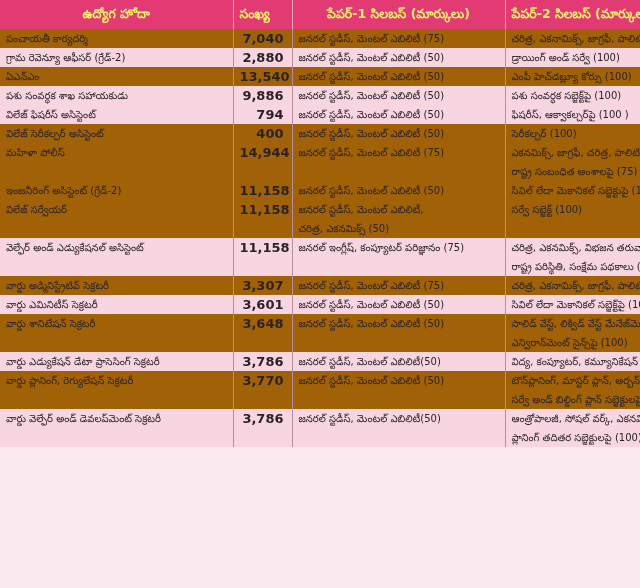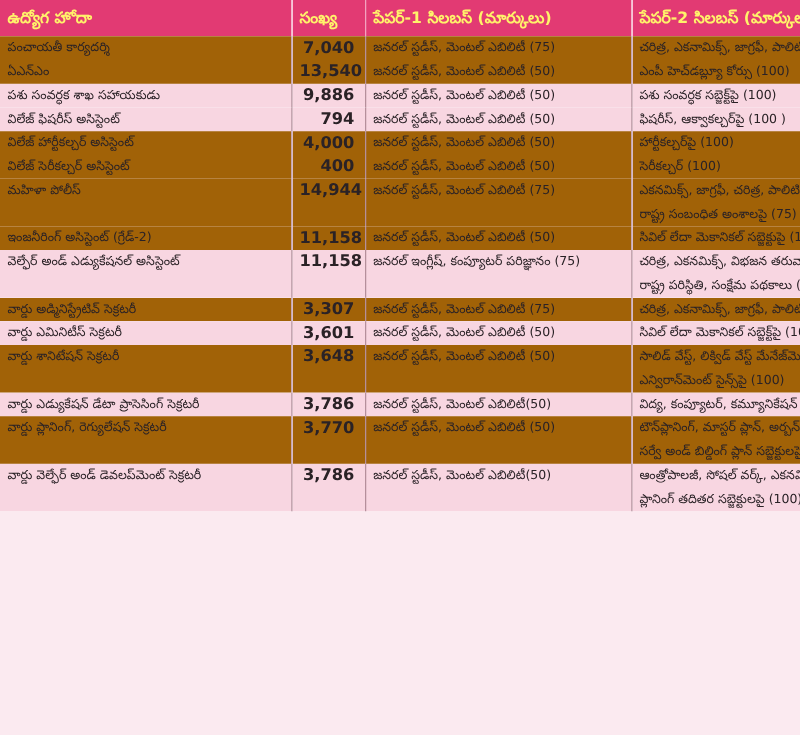--- a/index.html
+++ b/index.html
@@ -18,21 +18,21 @@
   col.c4 { width: 135px; }
   thead tr { height: 29px; }
   th {
     background: #e23a73;
     color: #fff36a;
     font-weight: bold;
     font-size: 12.5px;
     padding: 0 6px;
     border-right: 1px solid #f3a2bf;
     white-space: nowrap; overflow: hidden;
-    text-align: left;
+    text-align: center;
   }
   th.num { text-align: left; padding-right: 8px; }
   th.center { }
   td {
     font-size: 10px;
     line-height: 19px;
     padding: 0 6px;
     vertical-align: top;
     border-right: 1px solid #b58f9b;
     overflow: hidden;
@@ -66,20 +66,30 @@
       <tr class="odd">
         <td>పంచాయతీ కార్యదర్శి</td>
         <td class="num">7,040</td>
         <td>
           <span class="line">జనరల్ స్టడీస్, మెంటల్ ఎబిలిటీ (75)</span>
         </td>
         <td>
           <span class="line">చరిత్ర, ఎకనామిక్స్, జాగ్రఫీ, పాలిటిక్స్ (75)</span>
         </td>
       </tr>
+      <tr class="even">
+        <td>గ్రామ రెవెన్యూ ఆఫీసర్ (గ్రేడ్-2)</td>
+        <td class="num">2,880</td>
+        <td>
+          <span class="line">జనరల్ స్టడీస్, మెంటల్ ఎబిలిటీ (50)</span>
+        </td>
+        <td>
+          <span class="line">డ్రాయింగ్ అండ్ సర్వే (100)</span>
+        </td>
+      </tr>
       <tr class="odd">
         <td>ఏఎన్ఎం</td>
         <td class="num">13,540</td>
         <td>
           <span class="line">జనరల్ స్టడీస్, మెంటల్ ఎబిలిటీ (50)</span>
         </td>
         <td>
           <span class="line">ఎంపీ హెచ్‌డబ్ల్యూ కోర్సు (100)</span>
         </td>
       </tr>
@@ -97,30 +107,20 @@
         <td>విలేజ్ ఫిషరీస్ అసిస్టెంట్</td>
         <td class="num">794</td>
         <td>
           <span class="line">జనరల్ స్టడీస్, మెంటల్ ఎబిలిటీ (50)</span>
         </td>
         <td>
           <span class="line">ఫిషరీస్, ఆక్వాకల్చర్‌పై (100 )</span>
         </td>
       </tr>
       <tr class="odd">
-        <td>విలేజ్ హార్టీకల్చర్ అసిస్టెంట్</td>
-        <td class="num">4,000</td>
-        <td>
-          <span class="line">జనరల్ స్టడీస్, మెంటల్ ఎబిలిటీ (50)</span>
-        </td>
-        <td>
-          <span class="line">హార్టీకల్చర్‌పై (100)</span>
-        </td>
-      </tr>
-      <tr class="odd">
         <td>విలేజ్ సెరీకల్చర్ అసిస్టెంట్</td>
         <td class="num">400</td>
         <td>
           <span class="line">జనరల్ స్టడీస్, మెంటల్ ఎబిలిటీ (50)</span>
         </td>
         <td>
           <span class="line">సెరీకల్చర్ (100)</span>
         </td>
       </tr>
       <tr class="odd">
@@ -135,20 +135,31 @@
         </td>
       </tr>
       <tr class="odd">
         <td>ఇంజనీరింగ్ అసిస్టెంట్ (గ్రేడ్-2)</td>
         <td class="num">11,158</td>
         <td>
           <span class="line">జనరల్ స్టడీస్, మెంటల్ ఎబిలిటీ (50)</span>
         </td>
         <td>
           <span class="line">సివిల్ లేదా మెకానికల్ సబ్జెక్టుపై (100)</span>
+        </td>
+      </tr>
+      <tr class="odd">
+        <td>విలేజ్ సర్వేయర్</td>
+        <td class="num">11,158</td>
+        <td>
+          <span class="line">జనరల్ స్టడీస్, మెంటల్ ఎబిలిటీ,</span>
+          <span class="line">చరిత్ర, ఎకనమిక్స్ (50)</span>
+        </td>
+        <td>
+          <span class="line">సర్వే సబ్జెక్ట్ (100)</span>
         </td>
       </tr>
       <tr class="even">
         <td>వెల్ఫేర్ అండ్ ఎడ్యుకేషనల్ అసిస్టెంట్</td>
         <td class="num">11,158</td>
         <td>
           <span class="line">జనరల్ ఇంగ్లీష్, కంప్యూటర్ పరిజ్ఞానం (75)</span>
         </td>
         <td>
           <span class="line">చరిత్ర, ఎకనమిక్స్, విభజన తరువాత</span>

